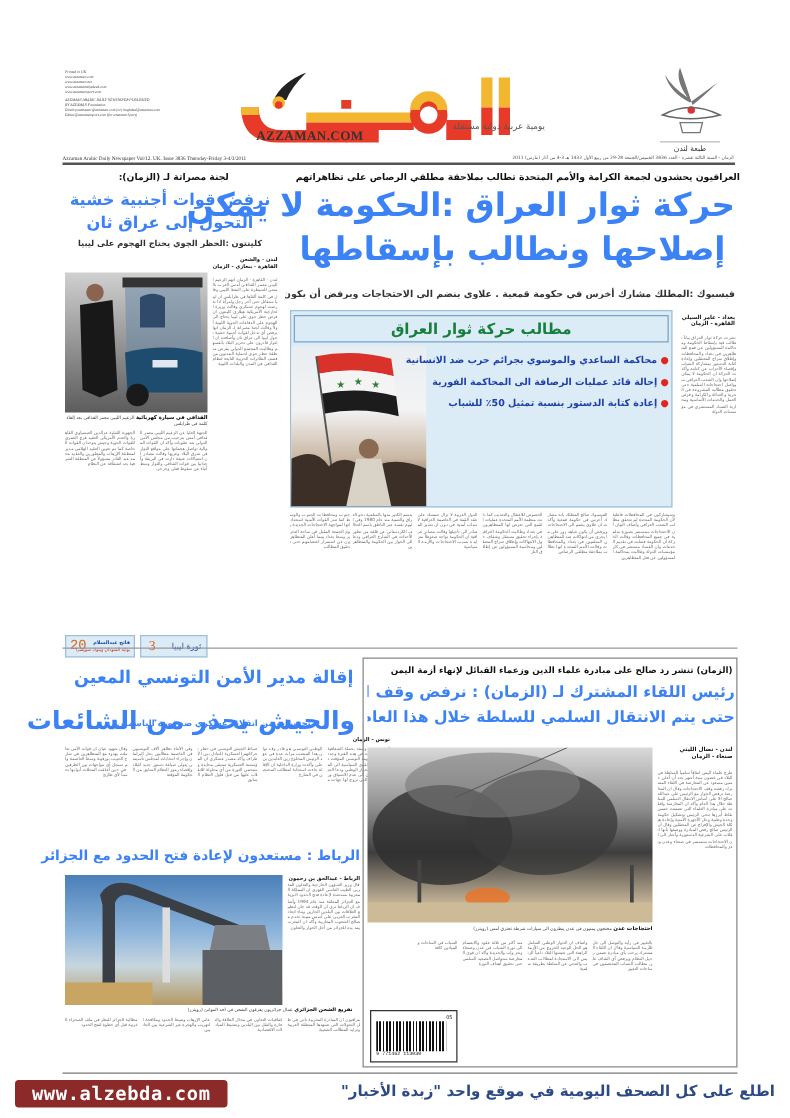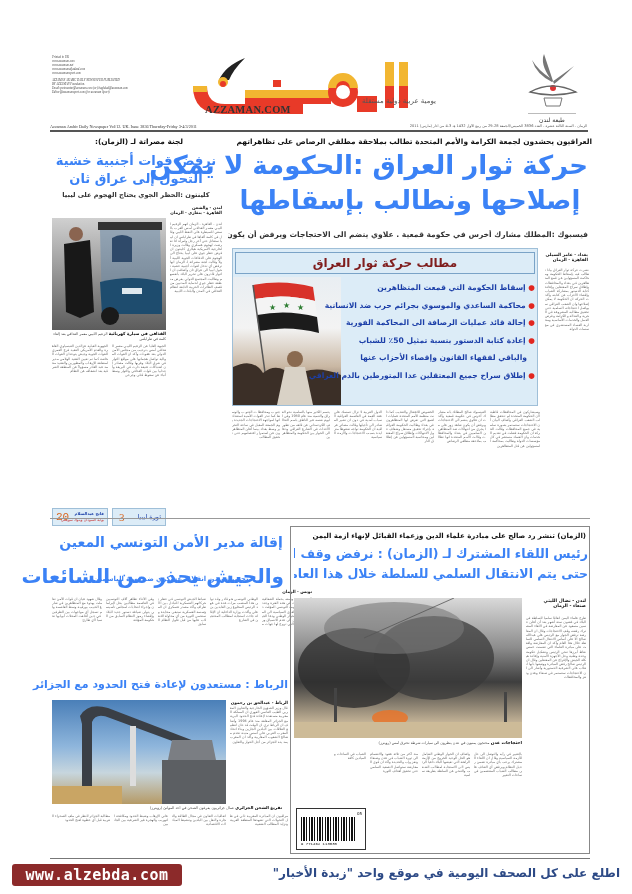--- a/index.html
+++ b/index.html
@@ -79,43 +79,40 @@
 <div class="abs rtl" style="left:228px;top:230px;width:360px;font-size:7.6px;font-weight:bold;color:#333;white-space:nowrap;overflow:hidden">فيسبوك :المطلك مشارك أخرس في حكومة قمعية . علاوي ينضم الى الاحتجاجات ويرفض أن يكون شاهد زور</div>
 
 <div class="abs rtl" style="left:540px;top:252px;width:48px;font-size:4.4px;font-weight:bold">
   <div>بغداد - عامر السيلي</div>
   <div>القاهرة - الزمان</div>
 </div>
 <div class="abs fill" style="left:545px;top:268px;width:44px;height:242px">نشرت حركة ثوار العراق بياناً تطالب فيه بإسقاط الحكومة ومحاكمة المسؤولين عن قمع المتظاهرين في بغداد والمحافظات وإطلاق سراح المعتقلين وإعادة كتابة الدستور بمشاركة الشباب وإقصاء الأحزاب عن كتابته وأكدت الحركة ان الحكومة لا يمكن إصلاحها وان الشعب العراقي سيواصل احتجاجاته السلمية حتى تحقيق مطالبه المشروعة في الحرية والعدالة والكرامة وفرص العمل والخدمات الأساسية ومحاربة الفساد المستشري في مؤسسات الدولة</div>
 
 <div class="abs" style="left:232px;top:248px;width:306px;height:158px;background:#dcecf7;border:1px solid #9fbfd8">
   <div class="abs" style="left:2px;top:3px;width:300px;height:22px;border:1px solid #7aa3c7;background:#dcecf7">
-    <div class="hl" style="color:#7f1d1d;font-size:12px;line-height:21px">مطالب حركة ثوار العراق</div>
+    <div class="hl" style="color:#15803d;font-size:12px;line-height:21px">مطالب حركة ثوار العراق</div>
   </div>
   <div class="abs photo" style="left:0;top:28px;width:108px;height:128px;background:linear-gradient(180deg,#e9eef2 0%,#f3f3f3 40%,#c9b7a3 70%,#4a3a30 100%)">
     <svg width="108" height="128" viewBox="0 0 108 128">
       <path d="M20 8 Q50 2 80 10 L82 24 Q52 16 22 22 Z" fill="#d8322a"></path>
       <path d="M22 22 Q52 16 82 24 L84 40 Q54 32 24 38 Z" fill="#f4f4f4"></path>
       <path d="M24 38 Q54 32 84 40 L86 56 Q56 48 26 54 Z" fill="#1c1c1c"></path>
       <text x="36" y="33" font-size="8" fill="#2e7d32">★</text>
         <text x="50" y="31" font-size="8" fill="#2e7d32">★</text>
         <text x="64" y="33" font-size="8" fill="#2e7d32">★</text>
       <line x1="20" y1="8" x2="34" y2="110" stroke="#555" stroke-width="1.5"></line>
       <path d="M0 90 Q20 80 30 96 Q45 84 60 100 Q80 86 108 98 L108 128 L0 128 Z" fill="#3b2f27"></path>
       <circle cx="62" cy="82" r="8" fill="#8a6a50"></circle>
       <path d="M52 90 L72 90 L80 128 L44 128 Z" fill="#d9d2c6"></path>
     </svg>
   </div>
   <div class="abs rtl" style="left:112px;top:30px;width:190px;font-size:7.6px;line-height:17.6px;font-weight:bold;color:#1c3fa8;white-space:nowrap">
-    <div><span style="color:#e2261f">● </span><span>إسقاط الحكومة التي قمعت المتظاهرين</span></div>
     <div><span style="color:#e2261f">● </span><span>محاكمة الساعدي والموسوي بجرائم حرب ضد الانسانية</span></div>
     <div><span style="color:#e2261f">● </span><span>إحالة قائد عمليات الرصافة الى المحاكمة الفورية</span></div>
     <div><span style="color:#e2261f">● </span><span>إعادة كتابة الدستور بنسبة تمثيل 50٪ للشباب</span></div>
-    <div style="padding-right:8px"><span>والباقي لفقهاء القانون وإقصاء الأحزاب عنها</span></div>
-    <div><span style="color:#e2261f">● </span><span>إطلاق سراح جميع المعتقلين عدا المتورطين بالدم العراقي</span></div>
   </div>
 </div>
 
 <div class="abs fill" style="left:490px;top:410px;width:50px;height:98px">وسيشاركون في المحافظات قاطبة لأن الحكومة المتحدة لم تتحقق مطالب الشعب العراقي وأضاف البيان أن الاحتجاجات ستستمر بصورة سلمية في جميع المحافظات وقالت الحركة ان الحكومة فشلت في تقديم الخدمات وان الفساد مستشر في كل مؤسسات الدولة وطالبت بمحاكمة المسؤولين عن قتل المتظاهرين</div>
 <div class="abs fill" style="left:438px;top:410px;width:48px;height:98px">الفيسبوك صالح المطلك بأنه مشارك أخرس في حكومة قمعية وأكدت ان علاوي ينضم الى الاحتجاجات ويرفض أن يكون شاهد زور على ما يجري من انتهاكات ضد المتظاهرين السلميين في بغداد والمحافظات وقالت الأمم المتحدة انها تطالب بملاحقة مطلقي الرصاص</div>
 <div class="abs fill" style="left:386px;top:410px;width:48px;height:98px">الخصوص للاعتقال والتعذيب كما دانت منظمة الأمم المتحدة عمليات القمع التي تعرض لها المتظاهرون في بغداد وطالبت الحكومة العراقية بإجراء تحقيق مستقل وشفاف حول الانتهاكات وإطلاق سراح المعتقلين ومحاسبة المسؤولين عن إطلاق النار</div>
 <div class="abs fill" style="left:334px;top:410px;width:48px;height:98px">الدول الغربية لا تزال تتمسك على عقد القمة في العاصمة العراقية لأسباب أمنية في دون ان تشير المصادر الى تأجيلها وقالت مصادر عراقية ان الحكومة تواجه ضغوطاً متزايدة بسبب الاحتجاجات والأزمة السياسية</div>
 <div class="abs fill" style="left:282px;top:410px;width:48px;height:98px">يتسم الكثير منها بالسلمية نحو العراق والتنمية منذ عام 1980 وفي اليوم نفسه عبر الناطق باسم التحالف الكردستاني عن قلقه من تطور الأحداث في الشارع العراقي ودعا الى الحوار بين الحكومة والمتظاهرين</div>
 <div class="abs fill" style="left:232px;top:410px;width:48px;height:98px">جنوب ومحافظات الجنوب والوسط كما تنذر القوات الأمنية استعداداتها لمواجهة الاحتجاجات الجديدة يوم الجمعة المقبل في ساحة التحرير وسط بغداد بينما أعلن المتظاهرون عن استمرار اعتصامهم حتى تحقيق المطالب</div>
 

